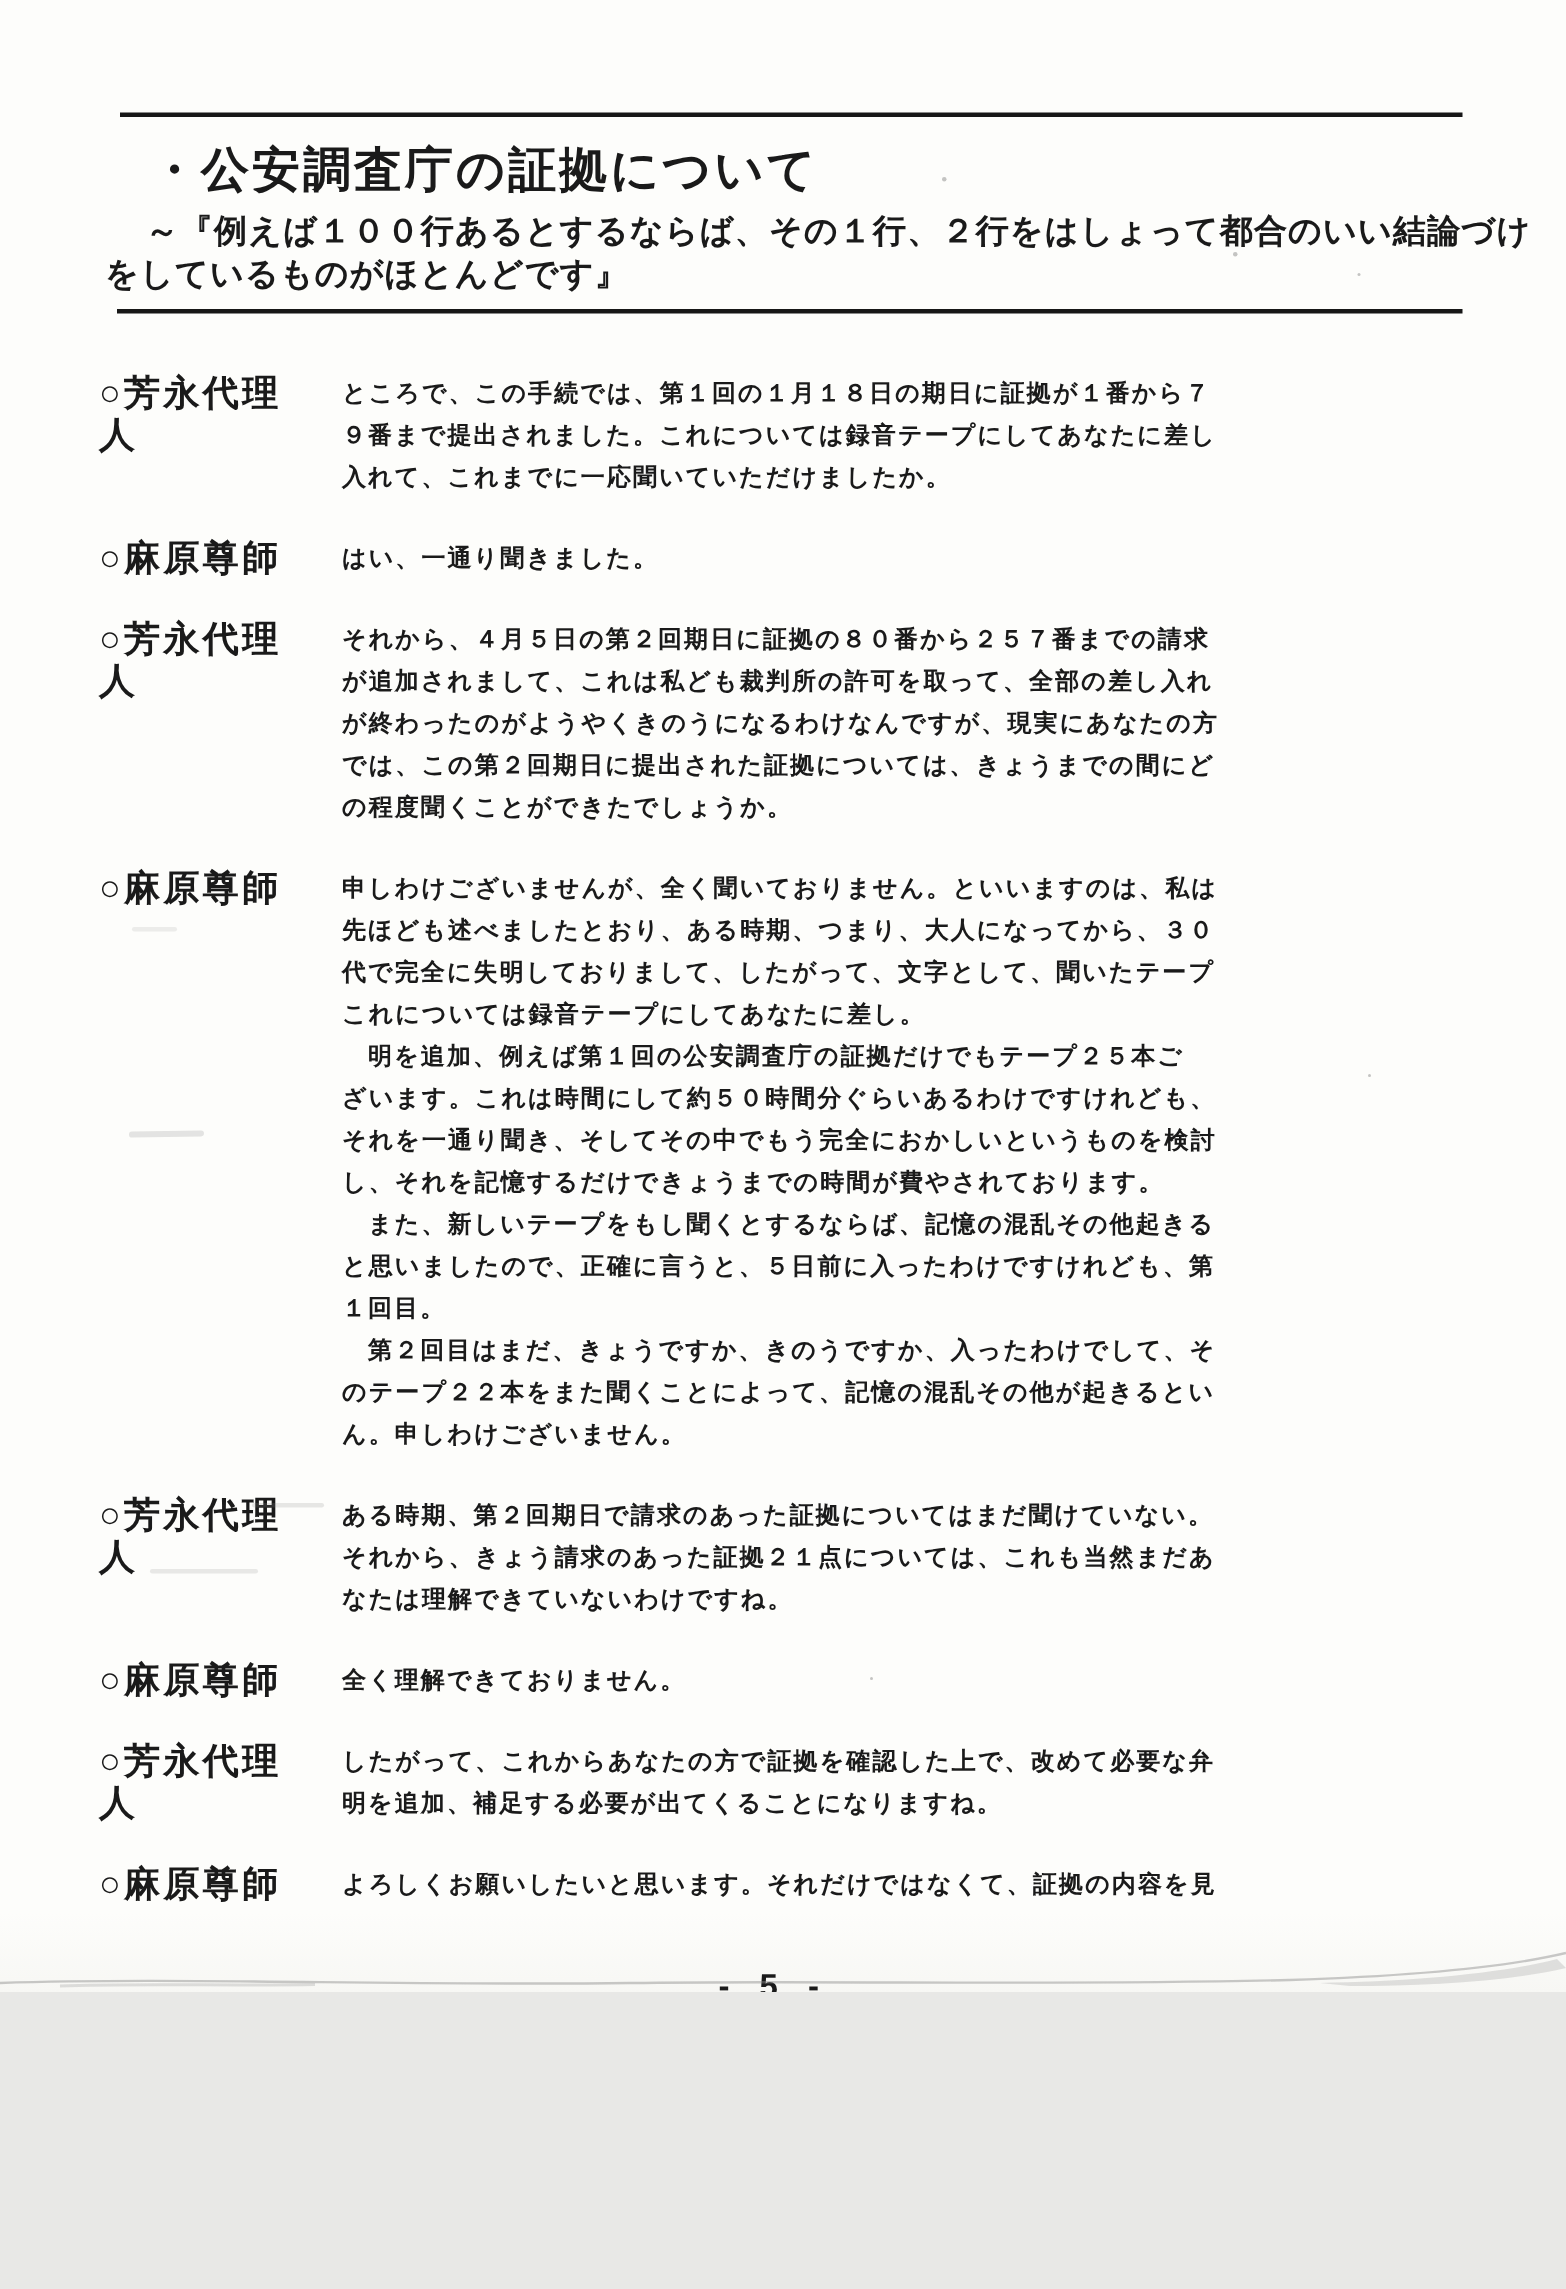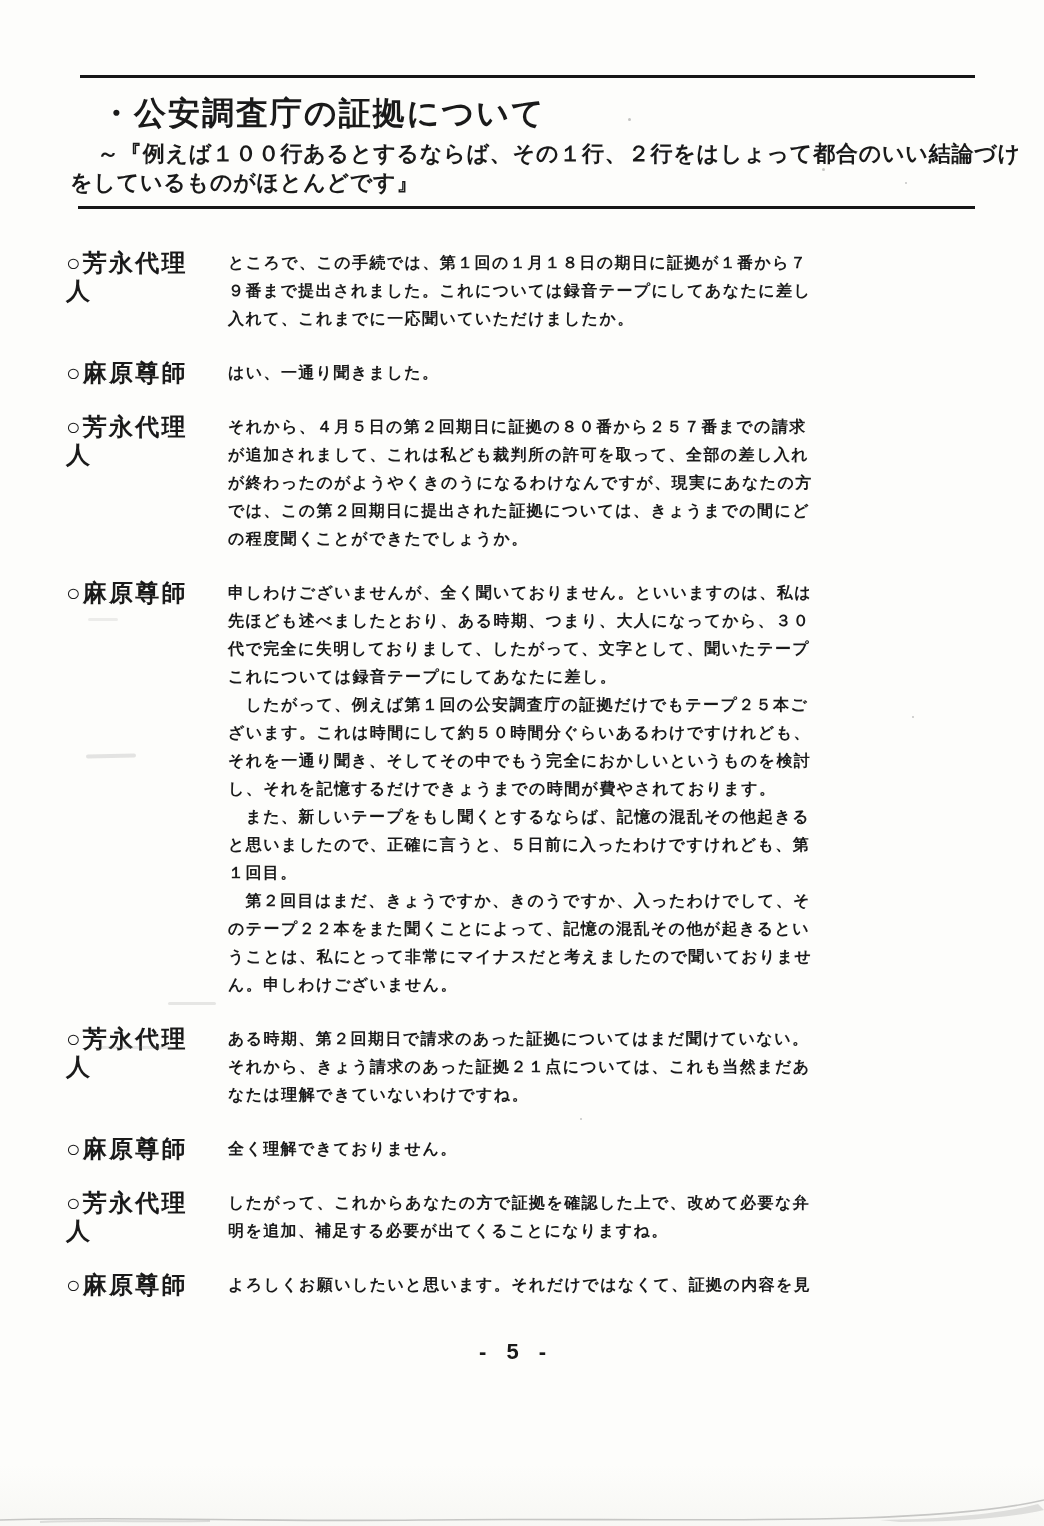--- a/index.html
+++ b/index.html
@@ -1,19 +1,19 @@
 <!DOCTYPE html>
 <html lang="ja"><head>
 <meta charset="utf-8">
 <style>
   html, body { margin: 0; padding: 0; background: #e8e8e6; }
   .page {
     position: relative;
     width: 1044px;
-    height: 1526px;
+    height: 1328px;
     margin: 0 auto;
     background: linear-gradient(180deg, #fdfdfb 0%, #fdfdfb 96%, #f7f7f4 100%);
     overflow: hidden;
     font-family: "Liberation Sans", "DejaVu Sans", sans-serif;
     color: #1a1a1a;
     font-weight: bold;
   }
   .rule { height: 3px; background: #171717; }
   .rule-top    { margin: 75px 69px 0 80px; }
   .rule-bottom { margin: 9px 69px 0 78px; }
@@ -113,30 +113,29 @@
           <div class="speech-line">の程度聞くことができたでしょうか。</div>
         </div>
       </div>
       <div class="speech-block">
         <div class="speaker">○麻原尊師</div>
         <div class="speech-body">
           <div class="speech-line">申しわけございませんが、全く聞いておりません。といいますのは、私は</div>
           <div class="speech-line">先ほども述べましたとおり、ある時期、つまり、大人になってから、３０</div>
           <div class="speech-line">代で完全に失明しておりまして、したがって、文字として、聞いたテープ</div>
           <div class="speech-line">これについては録音テープにしてあなたに差し。</div>
-          <div class="speech-line">　したがって、例えば第１回の公安調査庁の証拠だけでもテープ２５本ご</div>
+          <div class="speech-line">　明を追加、例えば第１回の公安調査庁の証拠だけでもテープ２５本ご</div>
           <div class="speech-line">ざいます。これは時間にして約５０時間分ぐらいあるわけですけれども、</div>
           <div class="speech-line">それを一通り聞き、そしてその中でもう完全におかしいというものを検討</div>
           <div class="speech-line">し、それを記憶するだけできょうまでの時間が費やされております。</div>
           <div class="speech-line">　また、新しいテープをもし聞くとするならば、記憶の混乱その他起きる</div>
           <div class="speech-line">と思いましたので、正確に言うと、５日前に入ったわけですけれども、第</div>
           <div class="speech-line">１回目。</div>
           <div class="speech-line">　第２回目はまだ、きょうですか、きのうですか、入ったわけでして、そ</div>
           <div class="speech-line">のテープ２２本をまた聞くことによって、記憶の混乱その他が起きるとい</div>
-          <div class="speech-line">うことは、私にとって非常にマイナスだと考えましたので聞いておりませ</div>
           <div class="speech-line">ん。申しわけございません。</div>
         </div>
       </div>
       <div class="speech-block">
         <div class="speaker">○芳永代理人</div>
         <div class="speech-body">
           <div class="speech-line">ある時期、第２回期日で請求のあった証拠についてはまだ聞けていない。</div>
           <div class="speech-line">それから、きょう請求のあった証拠２１点については、これも当然まだあ</div>
           <div class="speech-line">なたは理解できていないわけですね。</div>
         </div>

